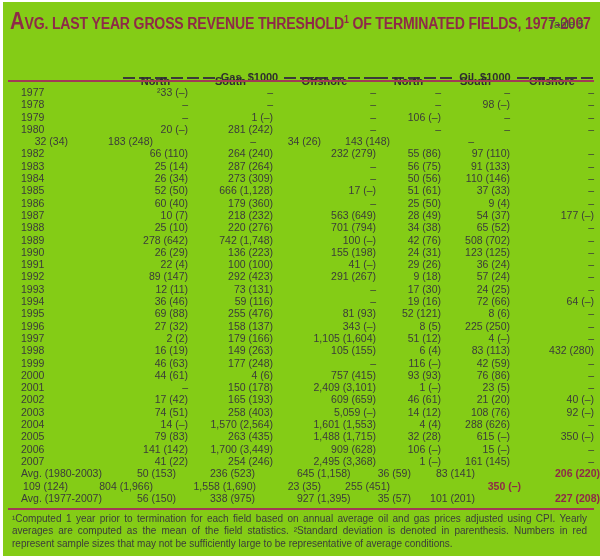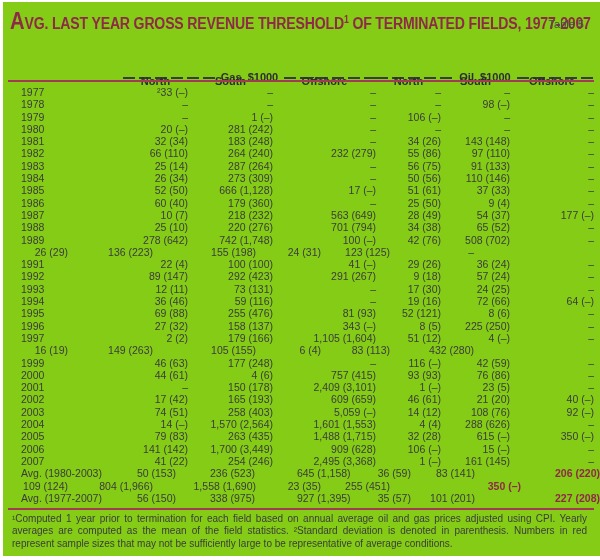--- a/index.html
+++ b/index.html
@@ -134,21 +134,20 @@
     <div class="c0 rlabel">1980</div>
     <div class="c1 num cell">20 (–)</div>
     <div class="c2 num cell">281 (242)</div>
     <div class="c3 num cell">–</div>
     <div class="c4 num cell">–</div>
     <div class="c5 num cell">–</div>
     <div class="c6 num cell">–</div>
   </div>
 
   <div class="trow">
-    <div class="c0 rlabel">1981</div>
     <div class="c1 num cell">32 (34)</div>
     <div class="c2 num cell">183 (248)</div>
     <div class="c3 num cell">–</div>
     <div class="c4 num cell">34 (26)</div>
     <div class="c5 num cell">143 (148)</div>
     <div class="c6 num cell">–</div>
   </div>
 
   <div class="trow">
     <div class="c0 rlabel">1982</div>
@@ -224,20 +223,21 @@
     <div class="c0 rlabel">1989</div>
     <div class="c1 num cell">278 (642)</div>
     <div class="c2 num cell">742 (1,748)</div>
     <div class="c3 num cell">100 (–)</div>
     <div class="c4 num cell">42 (76)</div>
     <div class="c5 num cell">508 (702)</div>
     <div class="c6 num cell">–</div>
   </div>
 
   <div class="trow">
+    <div class="c0 rlabel">1990</div>
     <div class="c1 num cell">26 (29)</div>
     <div class="c2 num cell">136 (223)</div>
     <div class="c3 num cell">155 (198)</div>
     <div class="c4 num cell">24 (31)</div>
     <div class="c5 num cell">123 (125)</div>
     <div class="c6 num cell">–</div>
   </div>
 
   <div class="trow">
     <div class="c0 rlabel">1991</div>
@@ -303,20 +303,21 @@
     <div class="c0 rlabel">1997</div>
     <div class="c1 num cell">2 (2)</div>
     <div class="c2 num cell">179 (166)</div>
     <div class="c3 num cell">1,105 (1,604)</div>
     <div class="c4 num cell">51 (12)</div>
     <div class="c5 num cell">4 (–)</div>
     <div class="c6 num cell">–</div>
   </div>
 
   <div class="trow">
+    <div class="c0 rlabel">1998</div>
     <div class="c1 num cell">16 (19)</div>
     <div class="c2 num cell">149 (263)</div>
     <div class="c3 num cell">105 (155)</div>
     <div class="c4 num cell">6 (4)</div>
     <div class="c5 num cell">83 (113)</div>
     <div class="c6 num cell">432 (280)</div>
   </div>
 
   <div class="trow">
     <div class="c0 rlabel">1999</div>

